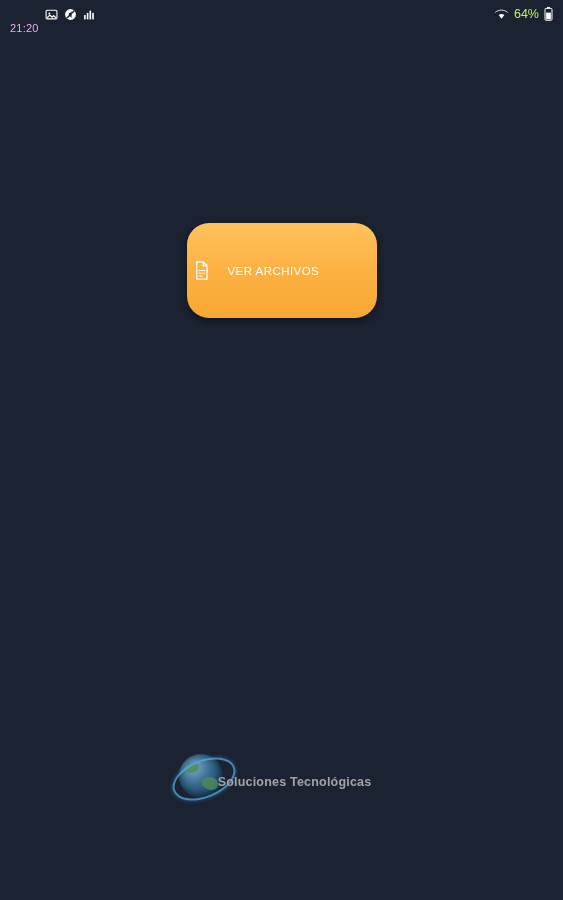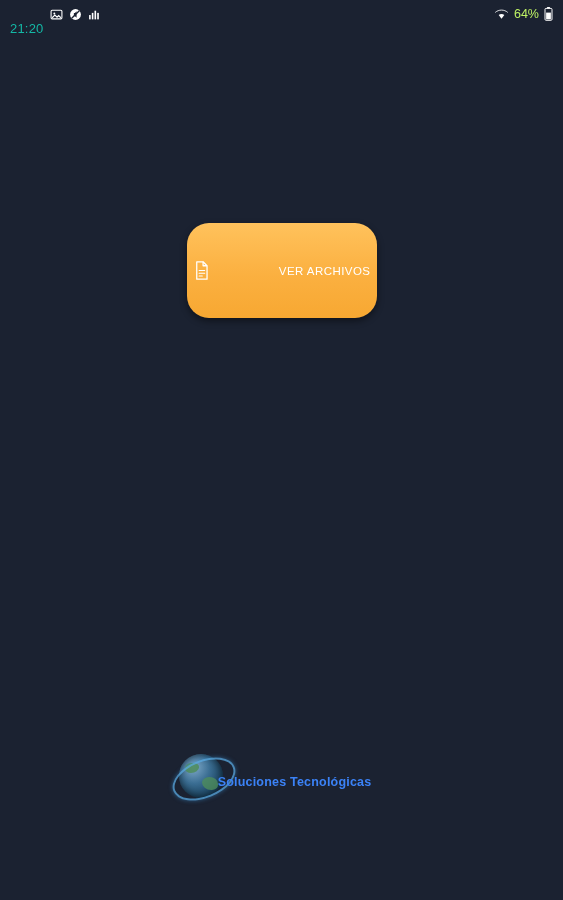--- a/index.html
+++ b/index.html
@@ -30,23 +30,23 @@
     display: flex;
     align-items: center;
     gap: 6px;
   }
   .status-right {
     display: flex;
     align-items: center;
     gap: 5px;
   }
   .clock {
-    font-size: 13px;
+    font-size: 11px;
     letter-spacing: .2px;
-    color: #14b8a6;
+    color: #f0abfc;
     font-weight: 400;
     margin-top: 28px;
   }
   .sicon {
     display: inline-flex;
     align-items: center;
     justify-content: center;
     line-height: 1;
   }
   .battery-text {
@@ -74,22 +74,22 @@
   }
   .menu-btn {
     width: 190px;
     height: 95px;
     border-radius: 22px;
     background: linear-gradient(180deg, #ffc25c 0%, #fbb040 55%, #f7a832 100%);
     box-shadow: 0 3px 7px rgba(0,0,0,.45);
     border: none;
     display: flex;
     align-items: center;
-    justify-content: space-between;
-    gap: 24px;
+    justify-content: flex-start;
+    gap: 18px;
     cursor: pointer;
     padding: 0 6px;
     box-sizing: border-box;
   }
   .menu-btn .btn-label {
     color: #ffffff;
     font-size: 11.5px;
     letter-spacing: .45px;
     white-space: nowrap;
   }
@@ -167,21 +167,21 @@
     font-size: 31px;
     font-weight: bold;
     letter-spacing: 1px;
     color: #2f72b8;
     text-shadow: 0 1px 1px rgba(0,0,0,.55);
     line-height: 1;
   }
   .logo-sub {
     font-size: 12.5px;
     font-weight: bold;
-    color: #3b82f6;
+    color: #a3a3a3;
     margin-top: 3px;
     letter-spacing: .2px;
     line-height: 1;
   }
 </style>
 </head>
 <body>
 
 <div class="statusbar">
   <div class="status-left">

